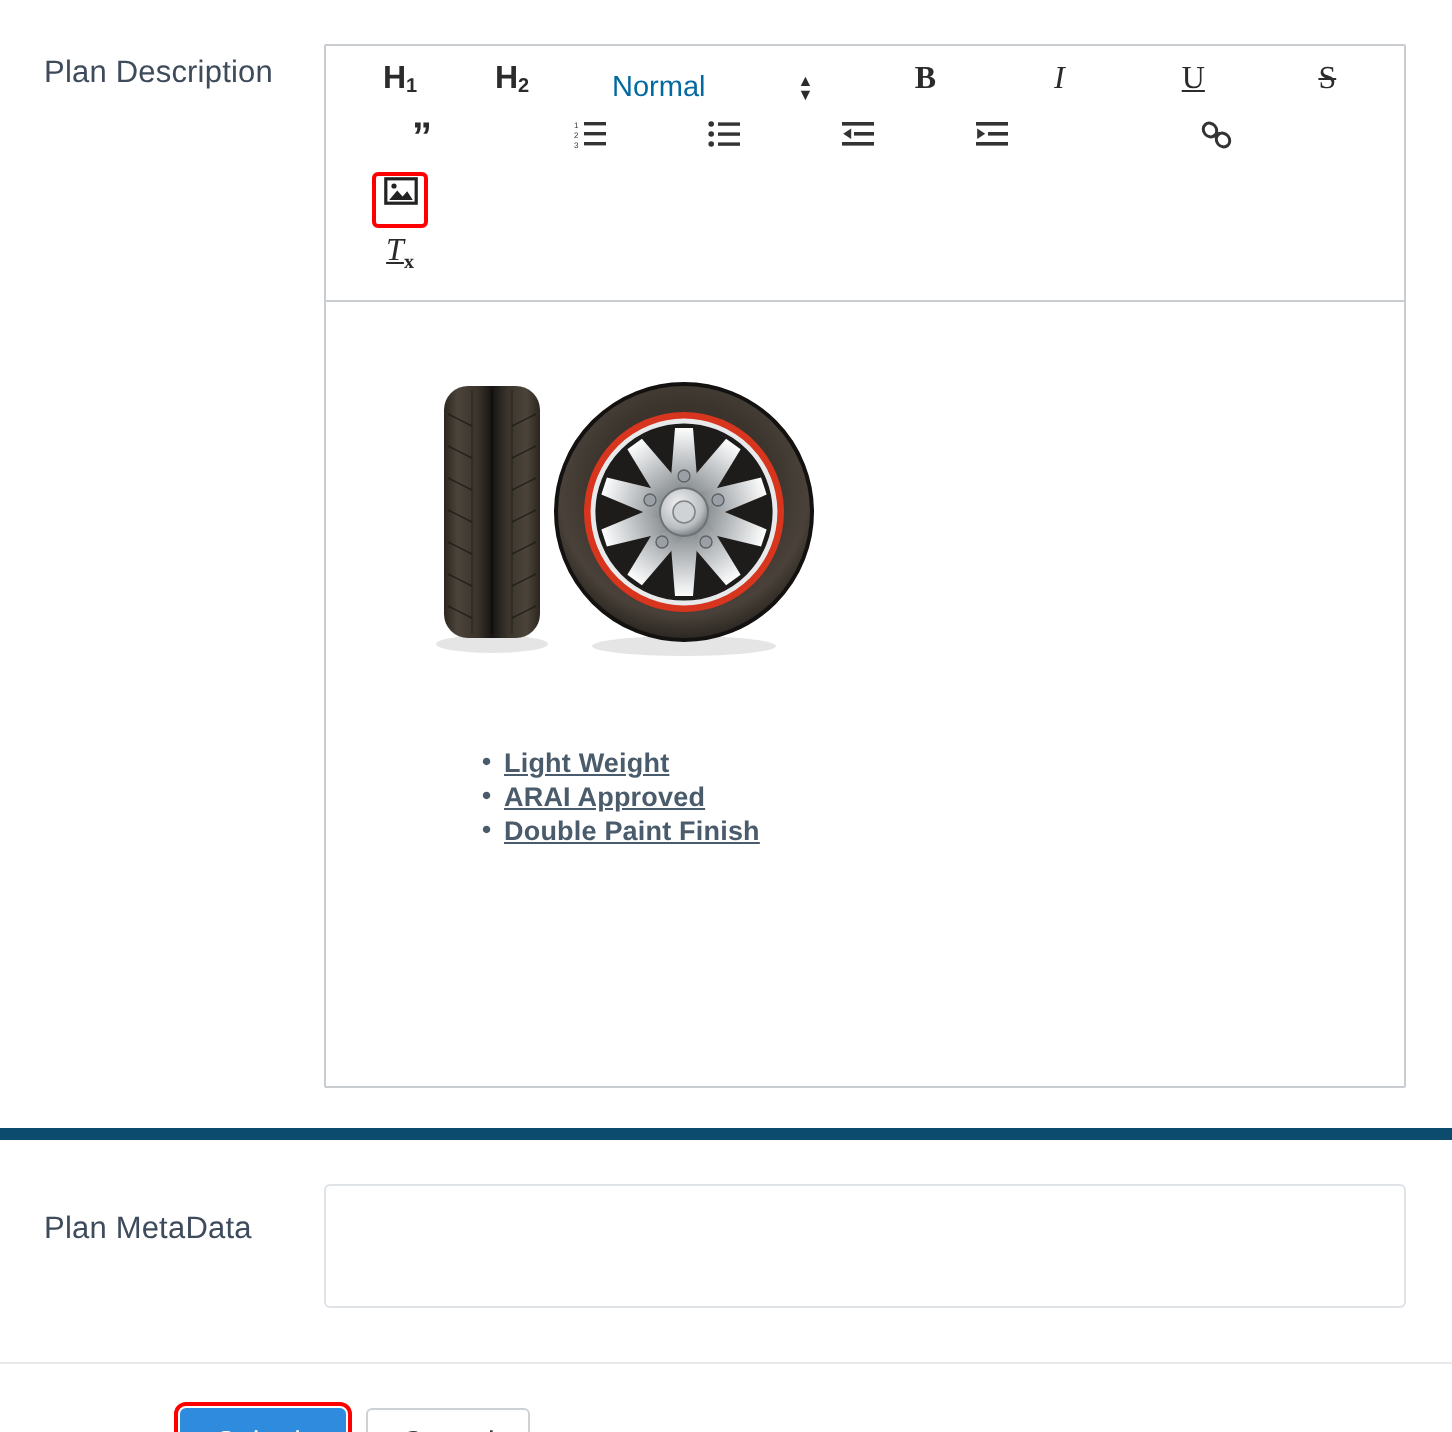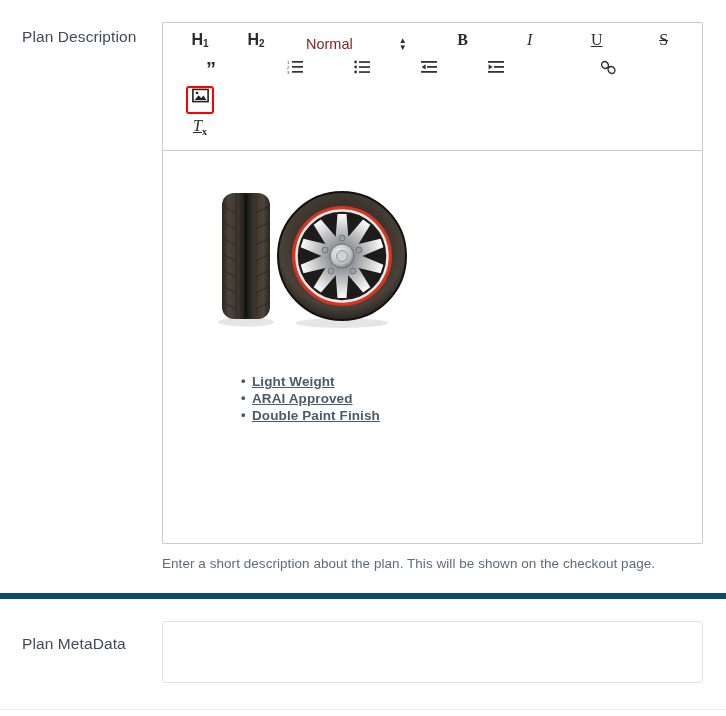--- a/index.html
+++ b/index.html
@@ -130,21 +130,21 @@
   }
 
   .picker {
     display: inline-flex;
     align-items: center;
     margin: 2px 0;
     cursor: pointer;
     user-select: none;
   }
   .picker-label {
-    color: #7f1d1d;
+    color: #0369a1;
     font-size: 14.5px;
     padding: 0 4px 0 2px;
     white-space: nowrap;
   }
   .picker-arrows {
     display: inline-flex;
     flex-direction: column;
     align-items: center;
     justify-content: center;
     line-height: 0;
@@ -519,21 +519,20 @@
 
           <ul class="feature-list">
             <li>Light Weight</li>
             <li>ARAI Approved</li>
             <li>Double Paint Finish</li>
           </ul>
 
         </div>
       </div>
 
-      <div class="help-text">Enter a short description about the plan. This will be shown on the checkout page.</div>
 
     </div>
   </div>
 
   <div class="form-row row-metadata">
 
     <div class="field-label metadata">Plan MetaData</div>
 
     <div class="field-control">
       <textarea class="meta-input" placeholder="" style=""></textarea>

